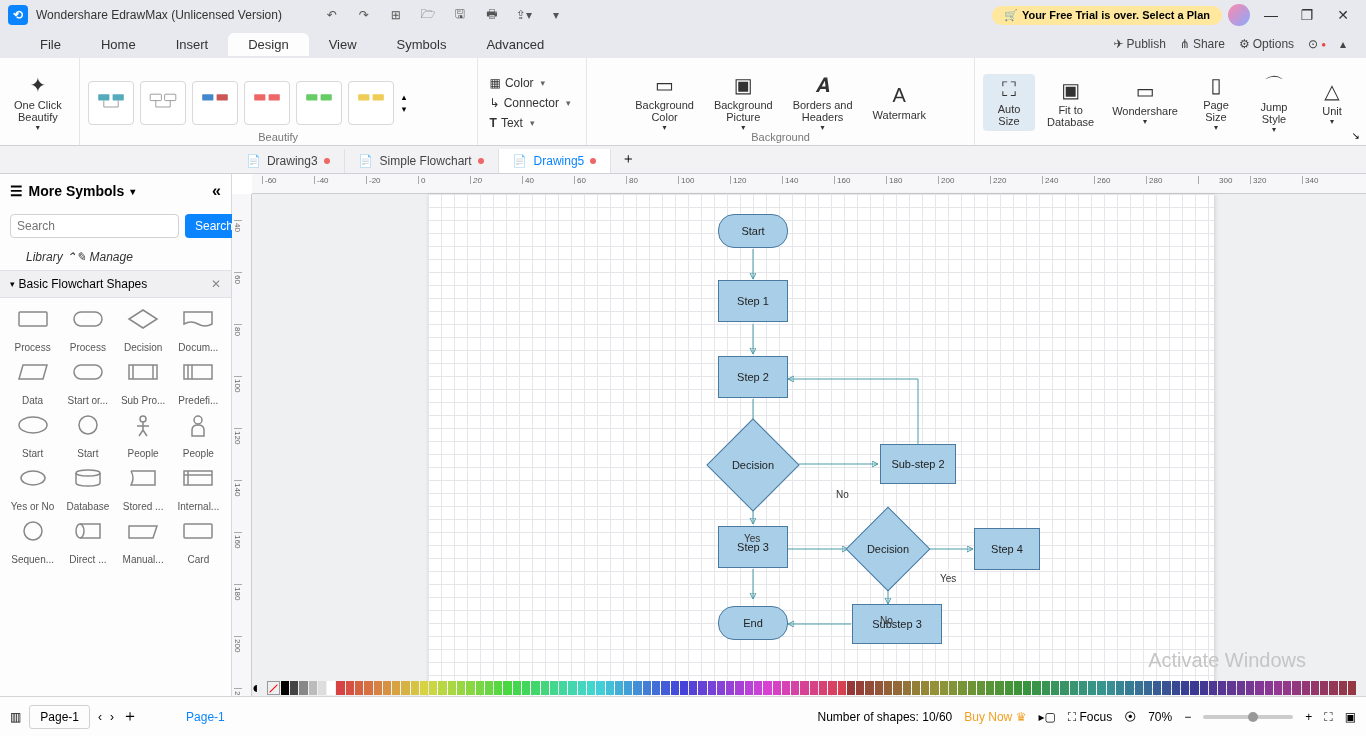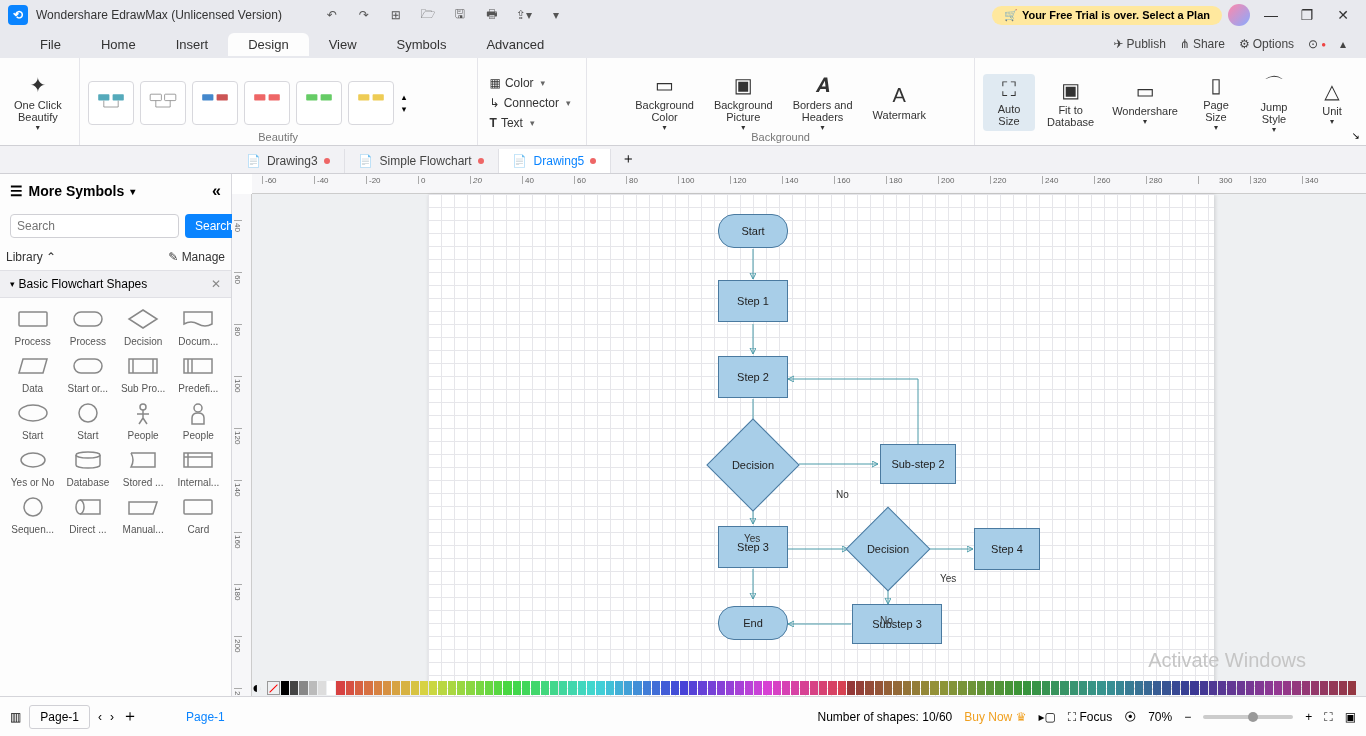--- a/index.html
+++ b/index.html
@@ -46,25 +46,25 @@
 
 
 .main { position:absolute; top:174px; left:0; right:0; bottom:40px; display:flex;}
 .sidepanel { width:232px; background:#fdfdfd; border-right:1px solid #d8d8dd; display:flex; flex-direction:column; font-size:12px;}
 .sp-header { padding:8px 10px; display:flex; align-items:center; gap:6px; font-weight:600; font-size:14px;}
 .sp-header .caret{font-size:10px;}
 .sp-collapse{ margin-left:auto; font-size:16px; cursor:pointer;}
 .sp-search { padding:6px 10px; display:flex; gap:6px;}
 .sp-search input{ flex:1; border:1px solid #d0d0d5; border-radius:4px; padding:4px 6px; font-size:12px;}
 .sp-search button{ background:#0a84ff; color:#fff; border:none; border-radius:4px; padding:4px 10px; font-size:12px; cursor:pointer;}
-.sp-row { padding:6px 6px; display:flex; justify-content:space-between; color:#333; cursor:pointer;}
+.sp-row { padding:6px 26px; display:flex; color:#333; cursor:pointer;font-style:italic;}
 .sp-section { padding:6px 10px; background:#f0f0f3; display:flex; align-items:center; font-weight:500; gap:4px; border-top:1px solid #e0e0e5; border-bottom:1px solid #e0e0e5;}
 .sp-section .xbtn{margin-left:auto; cursor:pointer; color:#888;}
 .shape-grid { padding:8px 6px; display:grid; grid-template-columns:repeat(4,1fr); gap:6px 2px; overflow-y:auto;}
-.shape-cell { display:flex; flex-direction:column; align-items:center; gap:4px; cursor:pointer;}
+.shape-cell { display:flex; flex-direction:column; align-items:center; gap:10px; cursor:pointer;}
 .shape-prev { width:40px; height:26px; display:flex; align-items:center; justify-content:center;}
 .shape-prev svg{ stroke:#888; fill:none; stroke-width:1.5;}
 .shape-lbl { font-size:10px; color:#555; text-align:center; white-space:nowrap; overflow:hidden; text-overflow:ellipsis; width:46px;}
 
 
 .canvaswrap { flex:1; position:relative; background:#fff; overflow:hidden;}
 .ruler-h { position:absolute; top:0; left:20px; right:0; height:20px; background:#f7f7f9; border-bottom:1px solid #ccc; font-size:8px; color:#666;}
 .ruler-h div{position:absolute; top:2px; border-left:1px solid #aaa; height:8px; padding-left:2px;}
 .ruler-v { position:absolute; top:20px; left:0; width:20px; bottom:0; background:#f7f7f9; border-right:1px solid #ccc; font-size:8px; color:#666;}
 .ruler-v div{position:absolute; left:2px; border-top:1px solid #aaa; width:8px; padding-top:2px; writing-mode:vertical-rl;}

